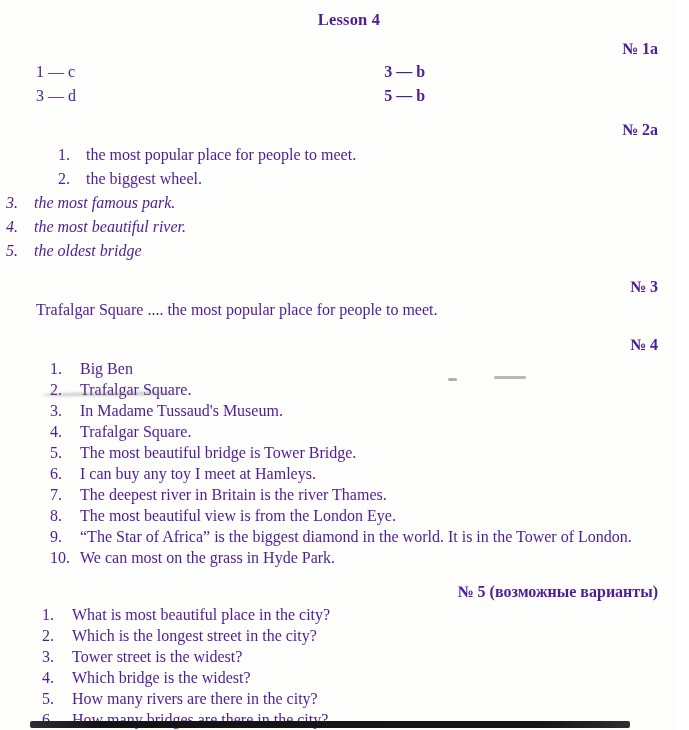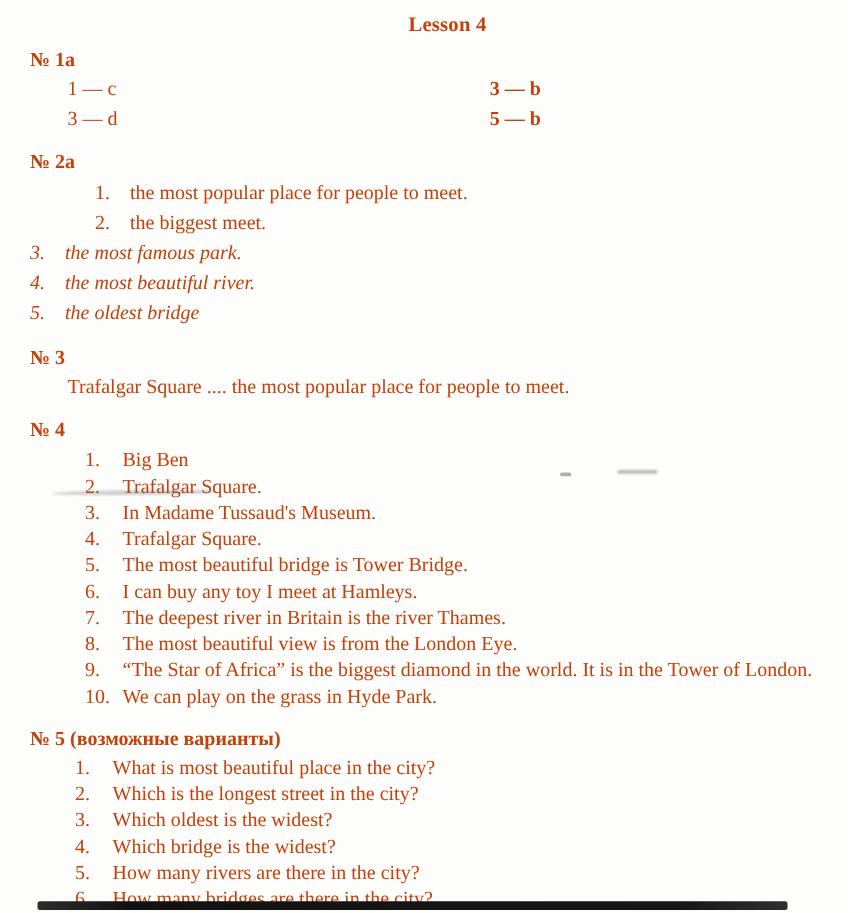--- a/index.html
+++ b/index.html
@@ -1,36 +1,36 @@
 <!DOCTYPE html>
 <html><head>
 <meta charset="utf-8">
 <style>
   html,body { margin:0; padding:0; background:#ffffff; }
   .page {
     position:relative;
     box-sizing:border-box;
     width:676px; height:730px;
-    padding:8px 18px 0 24px;
+    padding:8px 18px 0 6px;
     background:#fdfdfb;
-    color:#c2410c;
+    color:#4c1d95;
     font-family:"Liberation Serif","DejaVu Serif",serif;
     font-size:16px;
     line-height:23px;
     overflow:hidden;
   }
   .title {
     text-align:center;
     padding-left:34px;
     font-weight:700;
     font-size:16.5px;
     letter-spacing:.2px;
     margin:0 0 6px 0;
   }
-  .hd { font-weight:700; margin:0; }
+  .hd { font-weight:700; margin:0;text-align:right; }
 
   .sec { margin:0; }
   .s1 { margin-top:1px; }
   .cols { display:flex; }
   .s1 .cl { width:58%; box-sizing:border-box; padding-left:30px; }
   .s1 .cr { width:42%;font-weight:bold; }
   .ans { margin:0; line-height:24px; }
 
   .s2 { margin-top:10px; }
   .s2 .cols { margin-top:2px;flex-direction:column; }
@@ -94,21 +94,21 @@
         <p class="ans">5 — b</p>
       </div>
     </div>
   </section>
 
   <section class="sec s2">
     <p class="hd">№ 2a</p>
     <div class="cols">
       <div class="cl">
         <p><span class="num">1.</span><span>the most popular place for people to meet.</span></p>
-        <p><span class="num">2.</span><span>the biggest meet.</span></p>
+        <p><span class="num">2.</span><span>the biggest wheel.</span></p>
       </div>
       <div class="cr">
         <p><span class="num">3.</span><span>the most famous park.</span></p>
         <p><span class="num">4.</span><span>the most beautiful river.</span></p>
         <p><span class="num">5.</span><span>the oldest bridge</span></p>
       </div>
     </div>
   </section>
 
   <section class="sec s3">
@@ -120,28 +120,28 @@
     <p class="hd">№ 4</p>
     <p class="li"><span class="num">1.</span><span>Big Ben</span></p>
     <p class="li"><span class="num">2.</span><span>Trafalgar Square.</span></p>
     <p class="li"><span class="num">3.</span><span>In Madame Tussaud's Museum.</span></p>
     <p class="li"><span class="num">4.</span><span>Trafalgar Square.</span></p>
     <p class="li"><span class="num">5.</span><span>The most beautiful bridge is Tower Bridge.</span></p>
     <p class="li"><span class="num">6.</span><span>I can buy any toy I meet at Hamleys.</span></p>
     <p class="li"><span class="num">7.</span><span>The deepest river in Britain is the river Thames.</span></p>
     <p class="li"><span class="num">8.</span><span>The most beautiful view is from the London Eye.</span></p>
     <p class="li"><span class="num">9.</span><span>“The Star of Africa” is the biggest diamond in the world. It is in the Tower of London.</span></p>
-    <p class="li"><span class="num">10.</span><span>We can play on the grass in Hyde Park.</span></p>
+    <p class="li"><span class="num">10.</span><span>We can most on the grass in Hyde Park.</span></p>
   </section>
 
   <section class="sec s5">
     <p class="hd">№ 5 (возможные варианты)</p>
     <p class="li"><span class="num">1.</span><span>What is most beautiful place in the city?</span></p>
     <p class="li"><span class="num">2.</span><span>Which is the longest street in the city?</span></p>
-    <p class="li"><span class="num">3.</span><span>Which oldest is the widest?</span></p>
+    <p class="li"><span class="num">3.</span><span>Tower street is the widest?</span></p>
     <p class="li"><span class="num">4.</span><span>Which bridge is the widest?</span></p>
     <p class="li"><span class="num">5.</span><span>How many rivers are there in the city?</span></p>
     <p class="li"><span class="num">6.</span><span>How many bridges are there in the city?</span></p>
   </section>
 
   <div class="smudge-underline"></div>
   <div class="smudge-dot"></div>
   <div class="smudge-dash"></div>
   <div class="scan-bar"></div>
 

